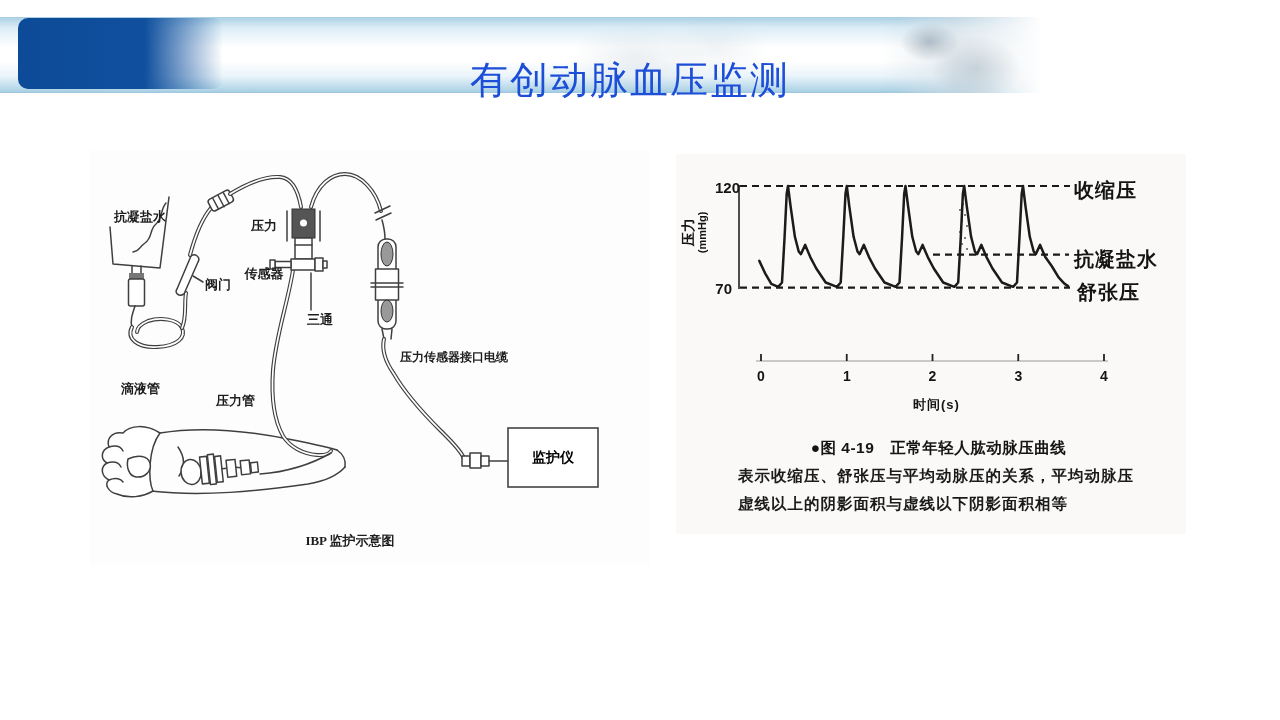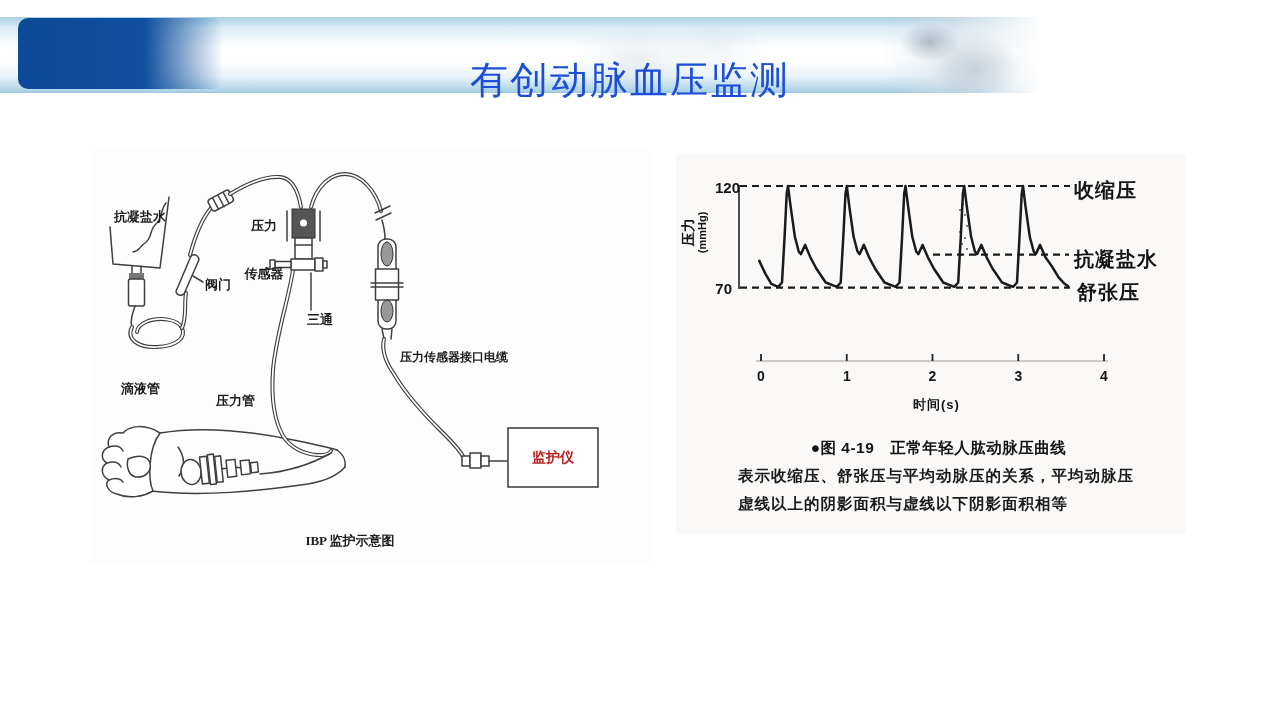--- a/index.html
+++ b/index.html
@@ -24,21 +24,21 @@
   
   .fig-ibp{position:absolute;left:90px;top:150px;width:560px;height:415px;background:#fdfdfd;}
   .fig-chart{position:absolute;left:660px;top:138px;width:510px;height:380px;background:#faf9f7;}
   .fig-ibp svg,.fig-chart svg{position:absolute;left:0;top:0;}
   .lbl{position:absolute;font-family:"Liberation Serif","DejaVu Serif",serif;font-weight:600;
        font-size:13px;color:#1d1d1d;white-space:nowrap;line-height:1.25;}
   .ibp-caption{position:absolute;left:160px;top:382px;width:200px;text-align:center;
        font-family:"Liberation Serif","DejaVu Serif",serif;font-weight:700;font-size:13px;color:#1d1d1d;}
   .monitor-lbl{position:absolute;left:418px;top:278px;width:90px;height:59px;display:flex;
        align-items:center;justify-content:center;font-family:"Liberation Serif","DejaVu Serif",serif;
-       font-weight:600;font-size:14px;color:#b91c1c;}
+       font-weight:600;font-size:14px;color:#000000;}
   
   .clbl{position:absolute;font-weight:700;color:#141414;white-space:nowrap;}
   .ytick{font-size:15px;text-align:right;}
   .yaxis-unit{left:-22px;top:64px;width:80px;text-align:center;transform:rotate(-90deg);
        font-weight:700;color:#141414;position:absolute;line-height:1.15;}
   .yaxis-unit .u1{display:block;font-size:14px;}
   .yaxis-unit .u2{display:block;font-size:11px;}
   .reflbl{font-size:20px;letter-spacing:1px;}
   .xt{position:absolute;top:214px;font-weight:700;font-size:14px;transform:translateX(-50%);color:#141414;}
   .xlabel{left:237px;top:242px;font-size:13px;letter-spacing:1px;}

